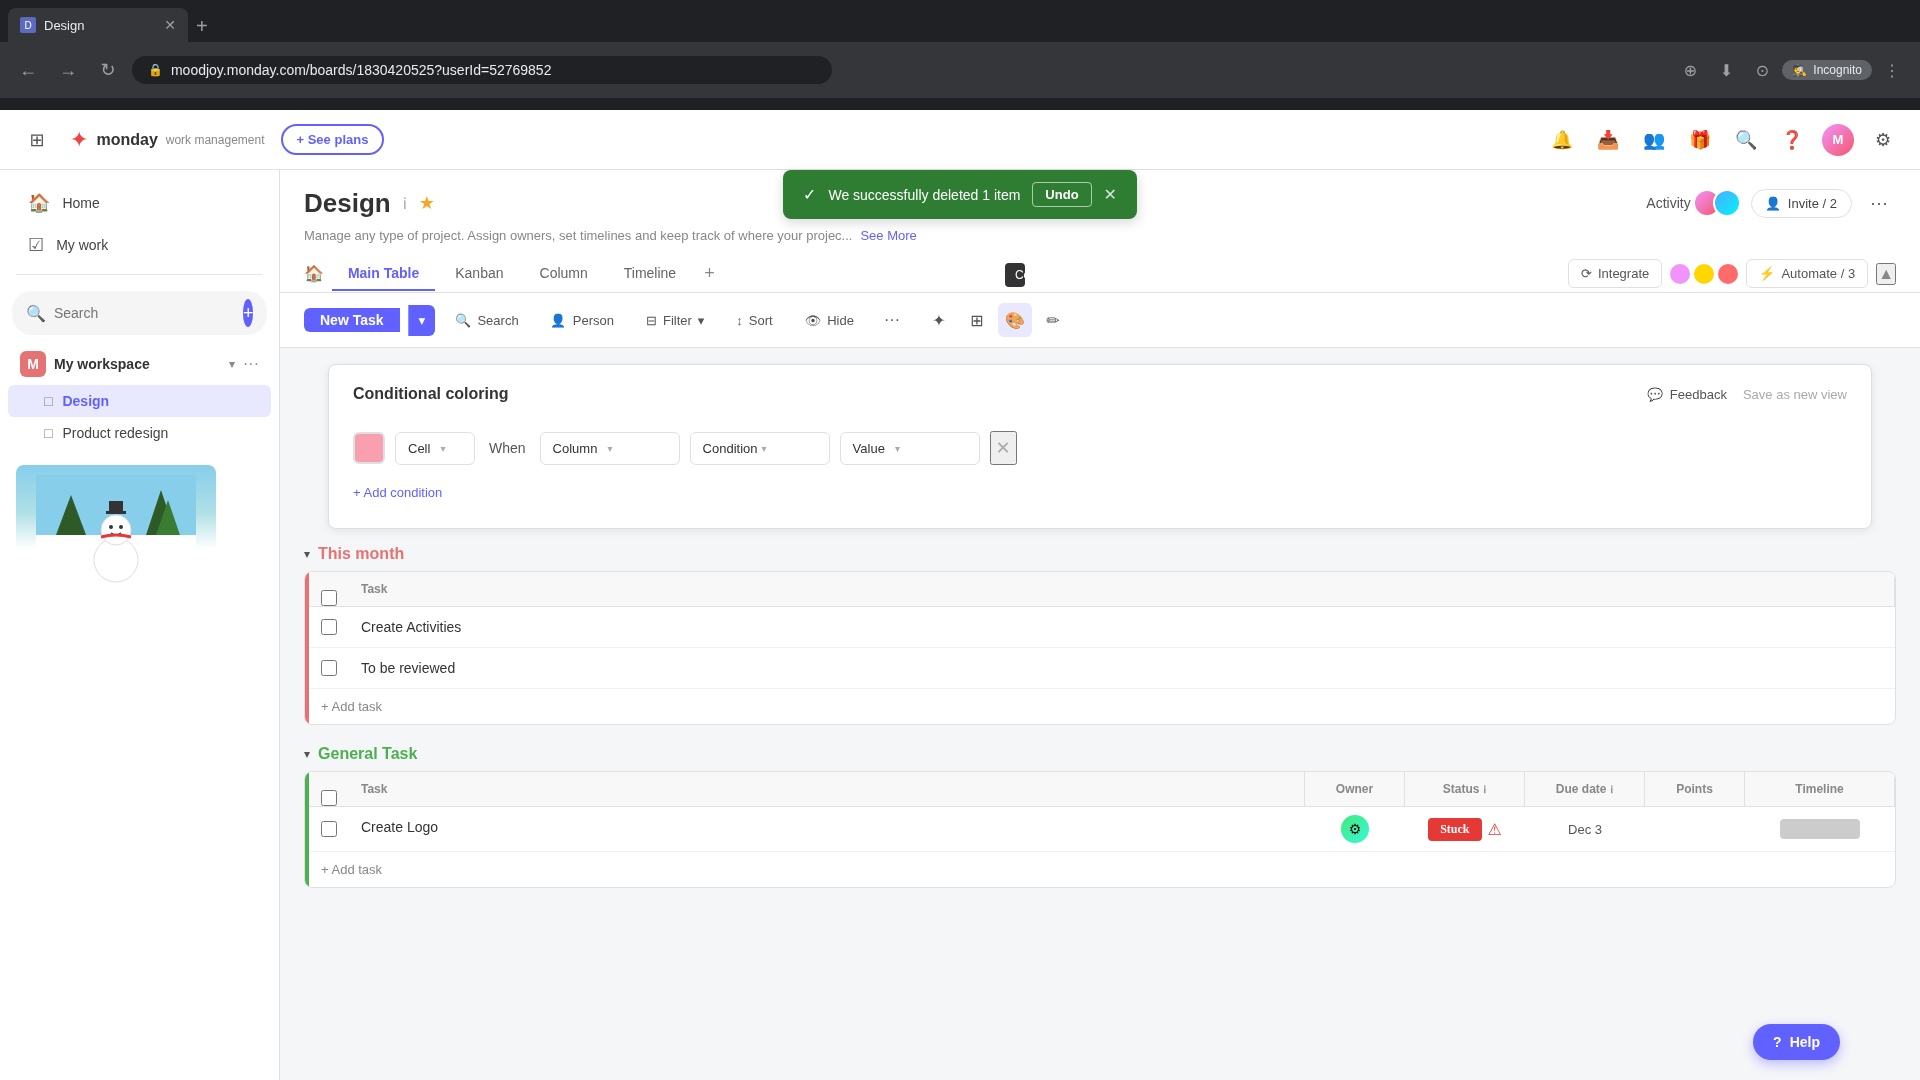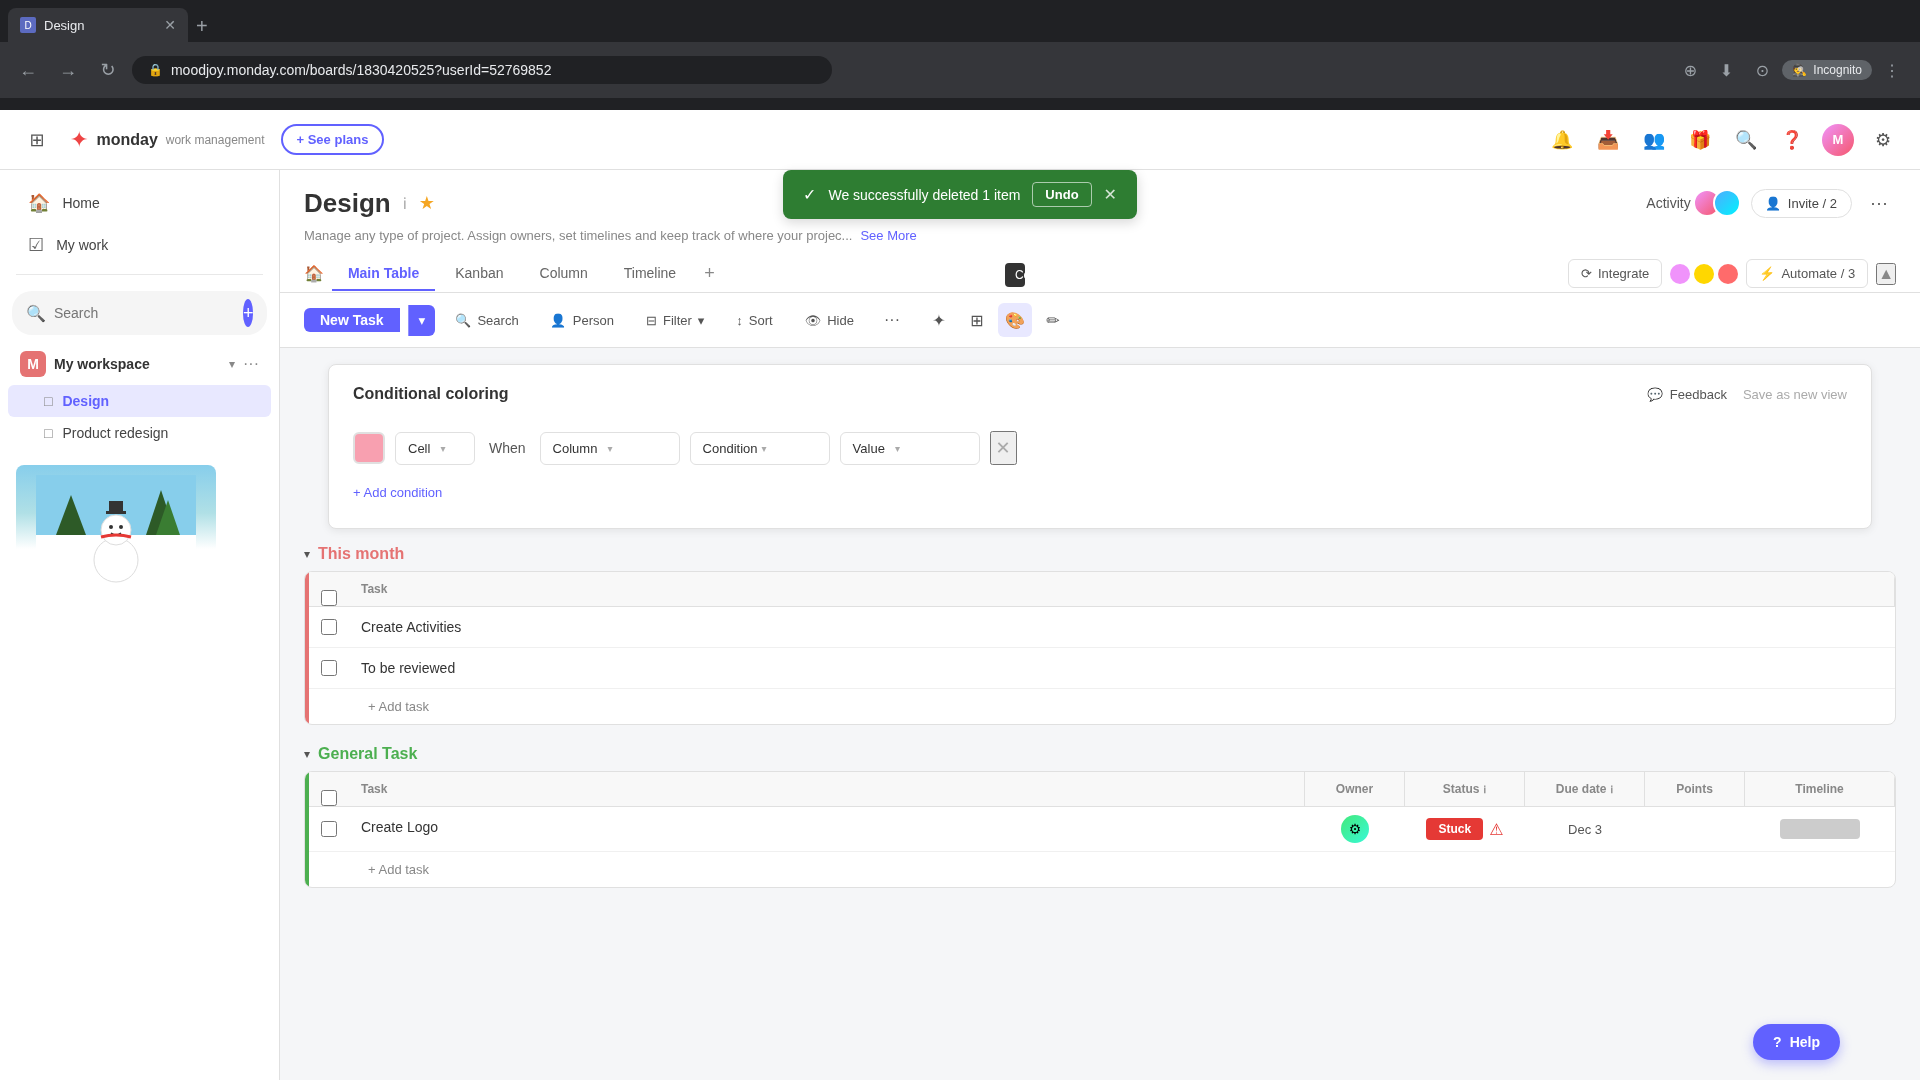--- a/index.html
+++ b/index.html
@@ -109,23 +109,23 @@
     .table-head { display: flex; align-items: flex-end; background: #f8f8f8; border-bottom: 1px solid #e0e0e0; }
     .table-head .col { padding: 10px 12px; font-size: 12px; font-weight: 600; color: #888; border-right: 1px solid #e0e0e0; }
     .table-row { display: flex; border-bottom: 1px solid #f0f0f0; }
     .col-check { width: 40px; min-width: 40px; display: flex; align-items: center; justify-content: center; }
     .col-task { flex: 1; padding: 12px; font-size: 14px; color: #333; }
     .col-owner { width: 100px; display: flex; align-items: center; justify-content: center; padding: 8px; }
     .col-status { width: 120px; display: flex; align-items: center; justify-content: center; padding: 8px; }
     .col-date { width: 120px; display: flex; align-items: center; justify-content: center; padding: 8px; font-size: 13px; color: #555; }
     .col-points { width: 100px; display: flex; align-items: center; justify-content: center; padding: 8px; font-size: 13px; }
     .col-timeline { width: 150px; display: flex; align-items: center; justify-content: center; padding: 8px; }
-    .status-badge { padding: 4px 12px; border-radius: 4px; font-size: 12px; font-weight: 600; color: white; }
+    .status-badge { padding: 4px 12px; border-radius: 4px; font-size: 12px; font-weight: 600; color: white; font-family: Liberation Serif, serif; }
     .status-stuck { background: #e53935; }
-    .add-task-row { padding: 10px 12px; font-size: 13px; color: #888; cursor: pointer; display: flex; align-items: center; gap: 6px; margin-left: 47px; }
+    .add-task-row { padding: 10px 12px; font-size: 13px; color: #888; cursor: pointer; display: flex; align-items: center; gap: 6px; }
     .group-left-border { width: 4px; background: #e57373; border-radius: 4px 0 0 4px; align-self: stretch; }
     .group-left-border.green { background: #4caf50; }
 
     
     .conditional-panel { background: #fff; border: 1px solid #e0e0e0; border-radius: 8px; padding: 20px 24px; margin: 0 24px 16px; box-shadow: 0 2px 8px rgba(0,0,0,0.08); }
     .conditional-panel-header { display: flex; align-items: center; justify-content: space-between; margin-bottom: 16px; }
     .conditional-panel-title { font-size: 16px; font-weight: 700; color: #333; }
     .conditional-panel-actions { display: flex; align-items: center; gap: 16px; }
     .feedback-link { display: flex; align-items: center; gap: 6px; font-size: 13px; color: #555; cursor: pointer; }
     .save-view-btn { font-size: 13px; color: #aaa; cursor: pointer; }

